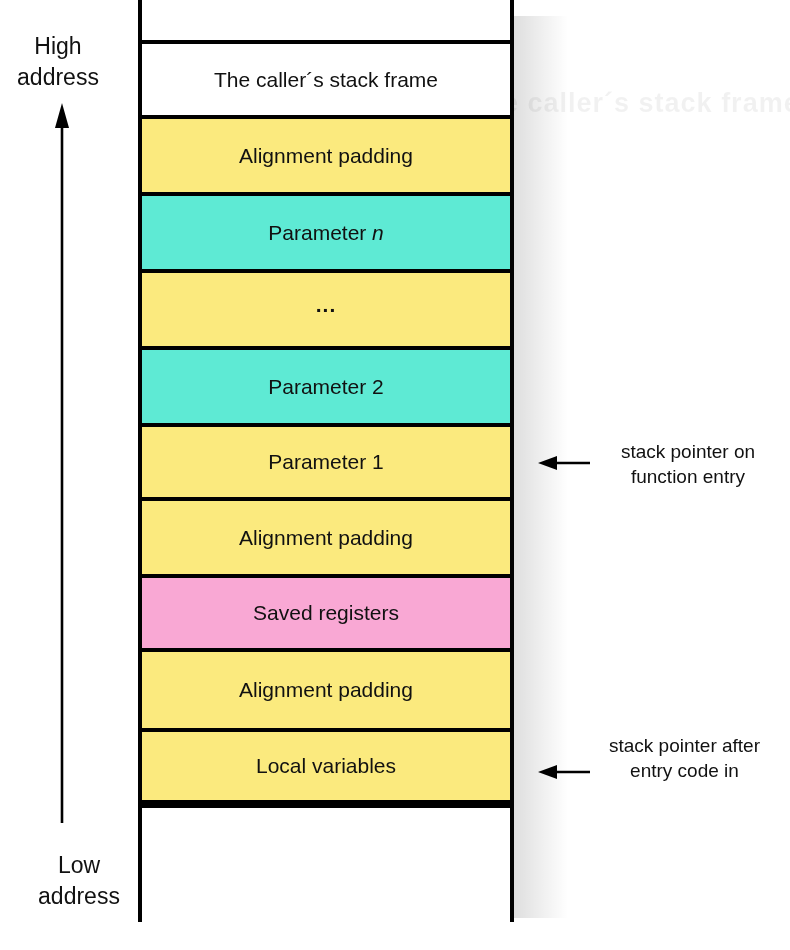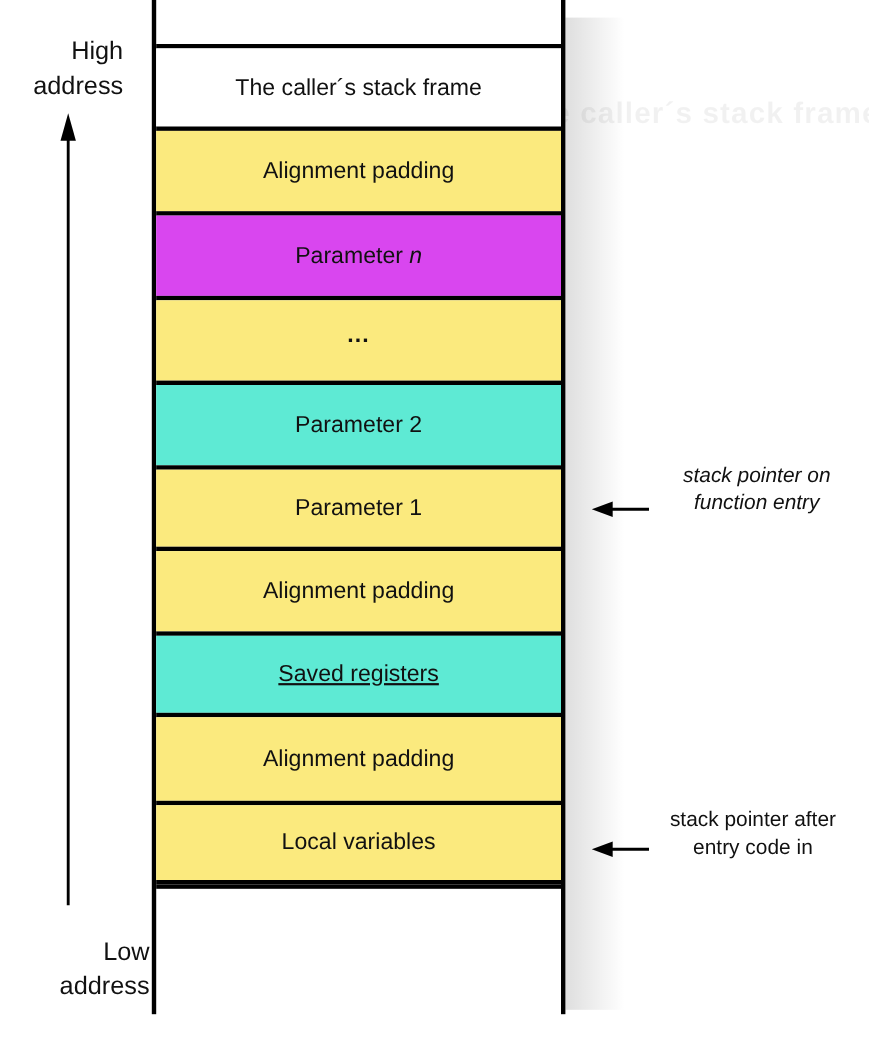--- a/index.html
+++ b/index.html
@@ -62,21 +62,21 @@
   .it { font-style: italic; margin-left: 0.27em; }
   .lbl-dots {
     font-weight: 700;
     letter-spacing: 1px;
     transform: translateY(-5px);
   }
 
   
   .addr {
     position: absolute;
-    text-align: right;
+    text-align: center;
     font-size: 23px;
     line-height: 31px;
     color: #111;
     z-index: 4;
   }
   .addr-high { left: 4px;  top: 31px;  width: 108px; }
   .addr-low  { left: 22px;  top: 850px; width: 114px; }
 
   
   .arrow-svg { position: absolute; z-index: 4; overflow: visible; }
@@ -86,21 +86,21 @@
 
   
   .note {
     position: absolute;
     text-align: center;
     font-size: 19px;
     line-height: 25px;
     color: #111;
     z-index: 4;
   }
-  .note-1 { left: 593px; top: 420px; width: 190px; font-style: italic; }
+  .note-1 { left: 593px; top: 439px; width: 190px; }
   .note-2 { left: 588px; top: 733px; width: 193px; }
 </style>
 </head>
 <body>
 
 <div class="canvas">
 
   <div class="shadow-right"></div>
 
   <div class="ghost">The caller´s stack frame</div>
@@ -126,21 +126,21 @@
     <div class="cell h71" style="background: rgb(255, 255, 255);">
       <span class="lbl">The caller´s stack frame</span>
     </div>
     <div class="divider"></div>
 
     <div class="cell h73" style="background: rgb(251, 234, 126);">
       <span class="lbl">Alignment padding</span>
     </div>
     <div class="divider"></div>
 
-    <div class="cell h73" style="background: #d946ef;">
+    <div class="cell h73" style="background: #5eead4;">
       <span class="lbl">Parameter</span>
         <span class="it">n</span>
     </div>
     <div class="divider"></div>
 
     <div class="cell h73" style="background: rgb(251, 234, 126);">
       <span class="lbl lbl-dots">...</span>
     </div>
     <div class="divider"></div>
 
@@ -152,21 +152,21 @@
     <div class="cell h70" style="background: rgb(251, 234, 126);">
       <span class="lbl">Parameter 1</span>
     </div>
     <div class="divider"></div>
 
     <div class="cell h73" style="background: rgb(251, 234, 126);">
       <span class="lbl">Alignment padding</span>
     </div>
     <div class="divider"></div>
 
-    <div class="cell h70" style="background: #5eead4; text-decoration: underline;">
+    <div class="cell h70" style="background: #f9a8d4;">
       <span class="lbl">Saved registers</span>
     </div>
     <div class="divider"></div>
 
     <div class="cell h76" style="background: rgb(251, 234, 126);">
       <span class="lbl">Alignment padding</span>
     </div>
     <div class="divider"></div>
 
     <div class="cell h68" style="background: rgb(251, 234, 126); text-align: center;">

